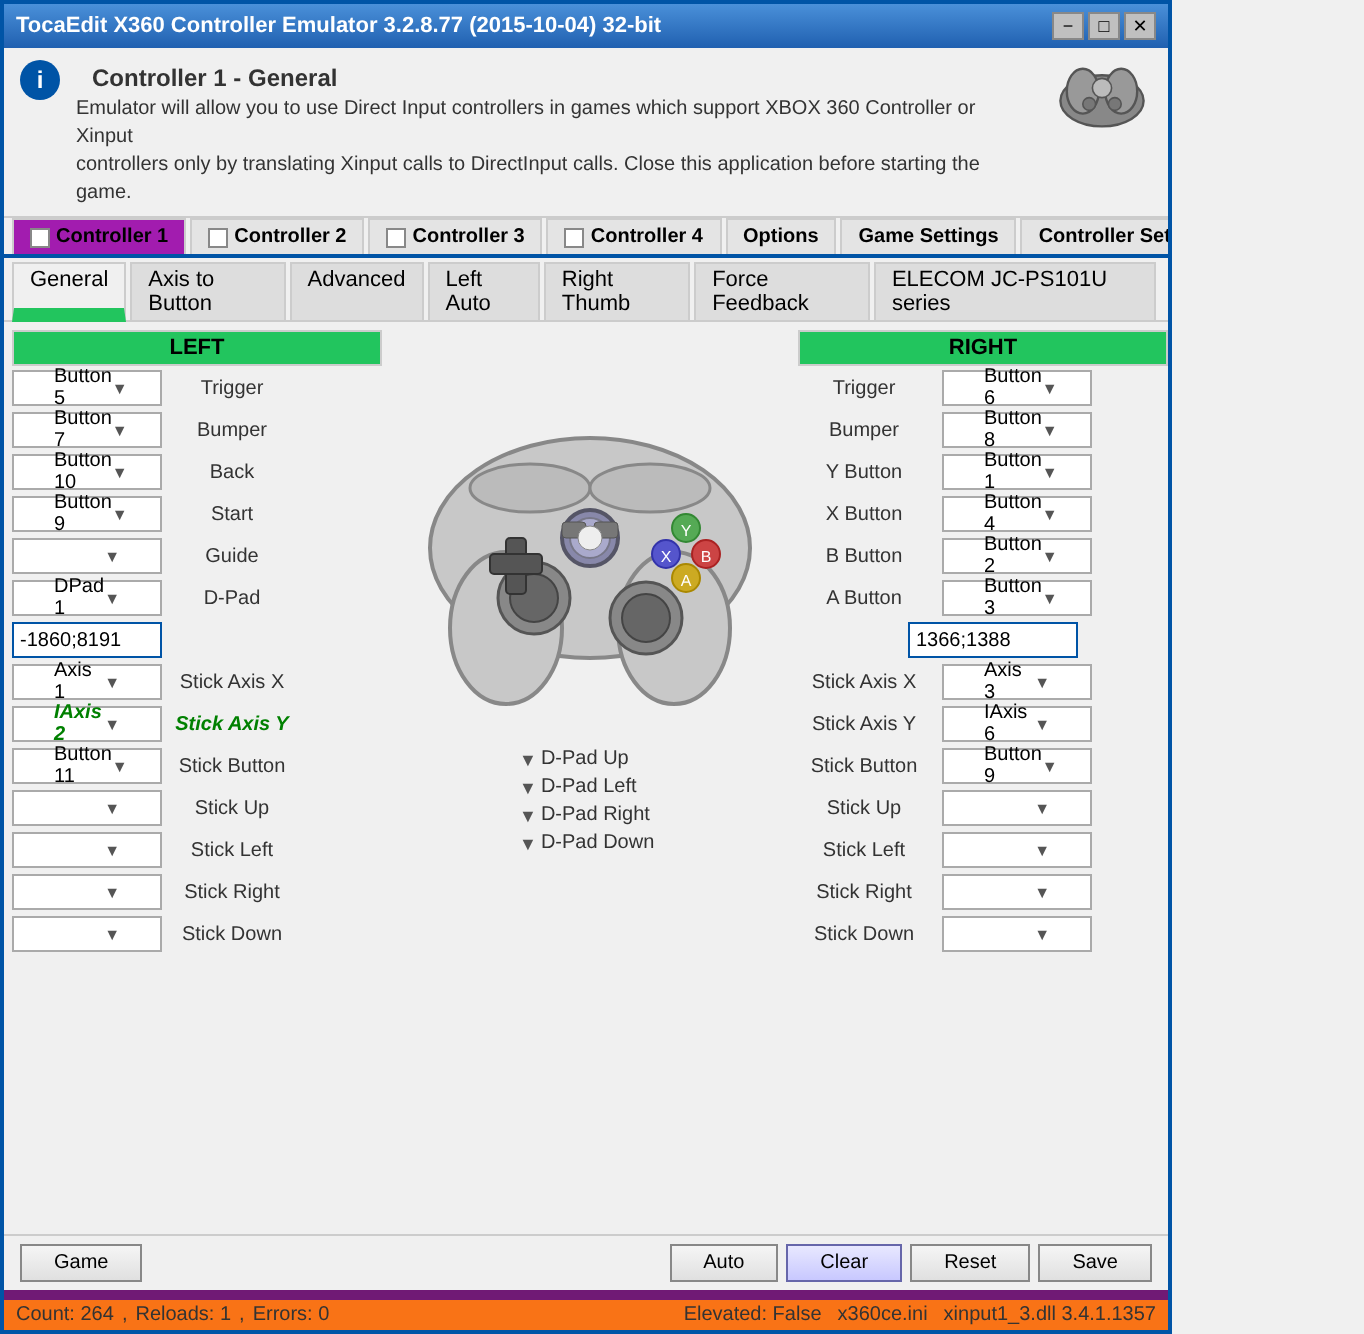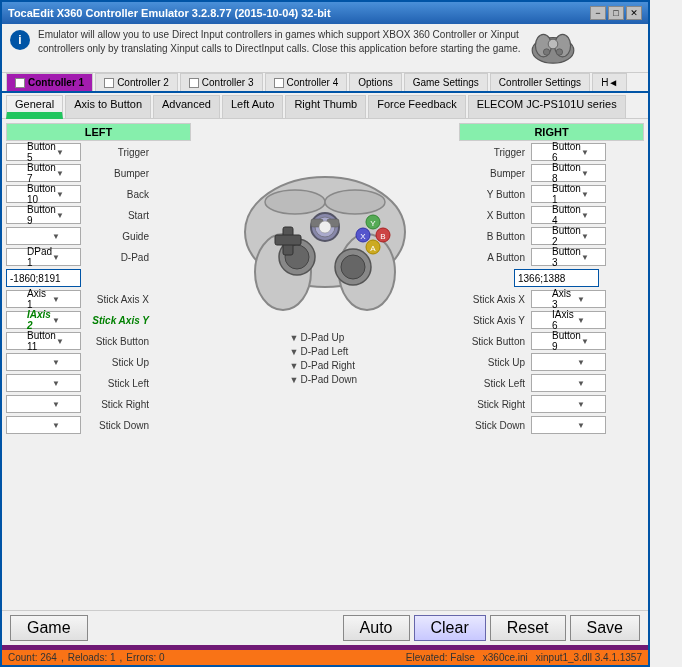--- a/index.html
+++ b/index.html
@@ -5,21 +5,21 @@
     * { box-sizing: border-box; margin: 0; padding: 0; }
     body {
       font-family: 'Segoe UI', Tahoma, Geneva, Verdana, sans-serif;
       font-size: 11px;
       background: #f0f0f0;
       width: 682px;
       height: 667px;
       overflow: hidden;
     }
     .window {
-      width: 650px;
+      width: 586px;
       height: 667px;
       background: #f0f0f0;
       border: 2px solid #0054a6;
       display: flex;
       flex-direction: column;
     }
     .title-bar {
       background: linear-gradient(to bottom, #4a90d9, #2060b0);
       color: white;
       padding: 4px 6px;
@@ -106,20 +106,21 @@
       border: 1px solid #ccc;
       border-bottom: none;
       background: #e4e4e4;
       cursor: pointer;
       font-size: 10px;
       margin-right: 2px;
       white-space: nowrap;
       display: flex;
       align-items: center;
       gap: 3px;
+      font-weight: bold;
     }
     .tab-item.active {
       background: #a21caf;
       border-bottom: 2px solid #f0f0f0;
       margin-bottom: -2px;
       font-weight: bold;
     }
     .tab-checkbox {
       width: 10px;
       height: 10px;
@@ -180,35 +181,35 @@
       display: flex;
       flex-direction: column;
       align-items: center;
       justify-content: flex-start;
       padding-top: 4px;
     }
     .panel-header {
       font-weight: bold;
       font-size: 11px;
       padding: 2px 4px;
-      background: #86efac;
+      background: #22c55e;
       border: 1px solid #ccc;
       text-align: center;
     }
     .row {
       display: flex;
       align-items: center;
       gap: 2px;
       min-height: 20px;
     }
     .row-label {
       font-size: 10px;
       color: #333;
       min-width: 70px;
-      text-align: right;
+      text-align: center;
       padding-right: 4px;
     }
     .dropdown-arrow {
       font-size: 8px;
       color: #555;
     }
     .highlight-green {
       color: #008000;
       font-weight: bold;
       font-style: italic;
@@ -247,21 +248,21 @@
       padding: 4px 8px;
       border-top: 1px solid #ccc;
       background: #f0f0f0;
       flex-shrink: 0;
     }
     .bottom-btn {
       padding: 3px 16px;
       border: 1px solid #888;
       background: linear-gradient(to bottom, #f5f5f5, #e0e0e0);
       cursor: pointer;
-      font-size: 16px;
+      font-size: 10px;
     }
     .bottom-btn.clear-btn {
       background: linear-gradient(to bottom, #e8e8ff, #c8c8ff);
       border-color: #6666aa;
     }
     .status-bar {
       display: flex;
       align-items: center;
       padding: 2px 6px;
       background: #f97316;
@@ -297,20 +298,21 @@
     <div class="title-bar-controls">
       <div class="title-btn">−</div>
       <div class="title-btn">□</div>
       <div class="title-btn">✕</div>
     </div>
   </div>
 
   <div class="info-bar">
     <div class="info-icon">i</div>
     <div>
+      <div class="controller-title">Controller 1 - General</div>
       <div class="info-text">
         <span>Emulator will allow you to use Direct Input controllers in games which support XBOX 360 Controller or Xinput</span><br>
         <span>controllers only by translating Xinput calls to DirectInput calls. Close this application before starting the game.</span>
       </div>
     </div>
     <div class="controller-logo">
       <svg viewBox="0 0 60 50" xmlns="http://www.w3.org/2000/svg">
         <ellipse cx="30" cy="28" rx="26" ry="16" fill="#888" stroke="#555" stroke-width="1.5"></ellipse>
         <ellipse cx="18" cy="22" rx="10" ry="14" fill="#999" stroke="#555" stroke-width="1.5"></ellipse>
         <ellipse cx="42" cy="22" rx="10" ry="14" fill="#999" stroke="#555" stroke-width="1.5"></ellipse>

